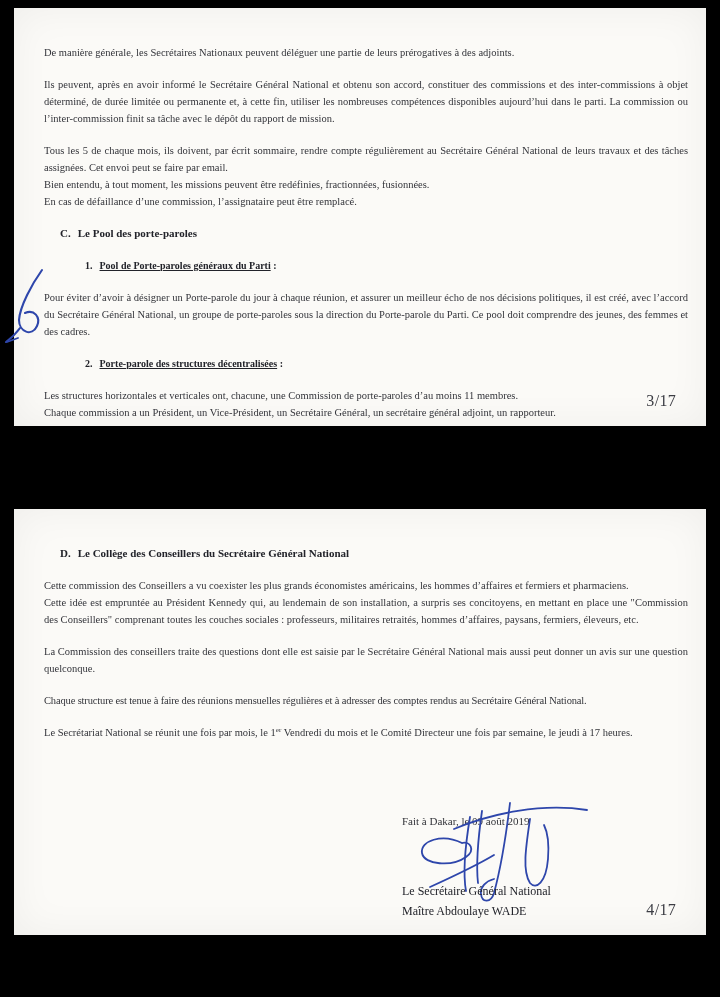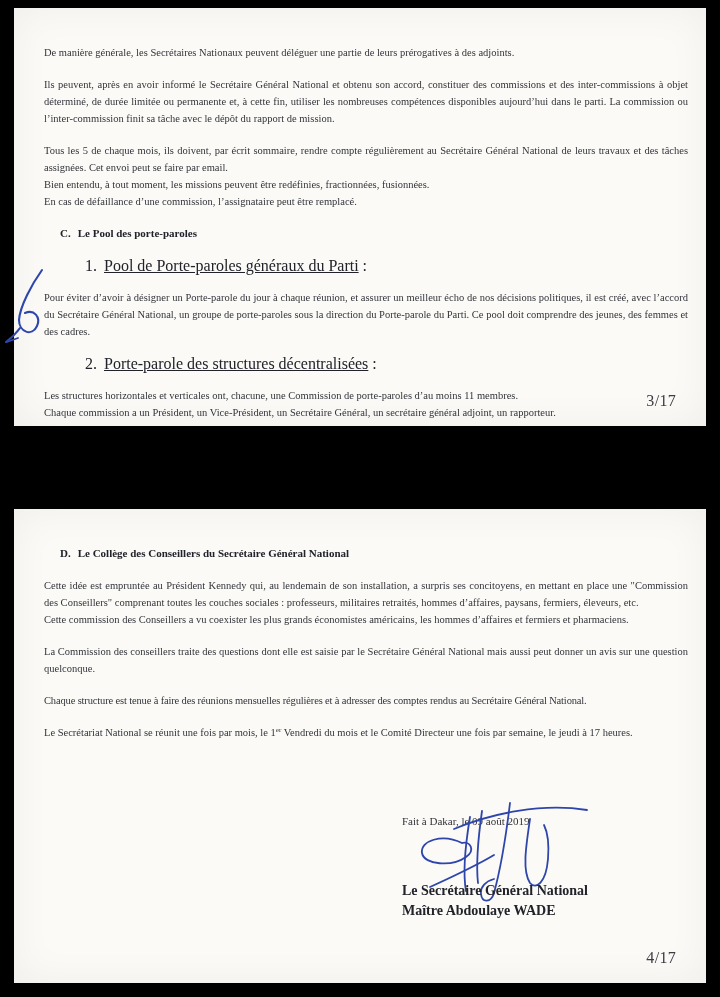--- a/index.html
+++ b/index.html
@@ -8,46 +8,46 @@
     background:#000000; overflow:hidden;
     font-family:"Liberation Serif", serif;
   }
   .page {
     position:absolute; left:14px; width:692px;
     background:#fbfaf7; color:#33343a;
     box-sizing:border-box; padding:36px 18px 0 30px;
     box-shadow: inset 0 0 40px rgba(0,0,0,0.05);
   }
   .page1 { top:8px;  height:418px; }
-  .page2 { top:509px; height:474px; }
+  .page2 { top:509px; height:426px; }
   .para { margin:0 0 15px 0; font-size:10.5px; line-height:17px; }
   .para .ln { display:block; }
   .just { text-align:justify; }
   .tight { letter-spacing:-0.15px; }
   .hC  { margin:0 0 15px 16px; font-size:11px; line-height:17px; font-weight:bold; color:#22232a; }
-  .hNum{ margin:4px 0 15px 41px; font-size:16px; line-height:17px; font-weight:normal; color:#22232a; }
+  .hNum{ margin:4px 0 15px 41px; font-size:10px; line-height:17px; font-weight:bold; color:#22232a; }
   .hC .num, .hNum .num { margin-right:7px; }
   .u { text-decoration:underline; }
   .pageno {
     position:absolute; right:30px; bottom:16px;
     font-size:16px; color:#3c3d44; letter-spacing:0.3px;
   }
   .paraph {
     position:absolute; left:-10px; top:256px; width:46px; height:80px;
     pointer-events:none;
   }
   .signature {
     position:absolute; left:368px; top:282px; width:215px; height:118px;
     pointer-events:none;
   }
   .ink path { fill:none; stroke:#2e46ab; stroke-linecap:round; stroke-linejoin:round; }
   .dateline { position:absolute; left:388px; top:306px; font-size:11px; color:#33343a; }
   .signatory {
     position:absolute; left:388px; top:372px;
-    font-size:14px; font-weight:bold; line-height:20px; color:#22232a;
+    font-size:12px; font-weight:normal; line-height:20px; color:#22232a;
   }
   sup.ord { font-size:7px; vertical-align:super; line-height:0;margin-top:19px; }
 </style>
 </head>
 <body style="background: rgb(0, 0, 0);">
 
 <section class="page page1" style="background: rgb(251, 250, 247);">
 
   <svg class="paraph ink" viewBox="0 0 46 80" aria-hidden="true">
     <path d="M 38,6 C 28,20 16,42 15,56 C 15,68 28,73 33,62 C 37,53 30,45 21,49" stroke-width="2.1" stroke="#2e46ab"></path>
@@ -80,22 +80,22 @@
   </div>
 
   <div class="pageno">3/17</div>
 </section>
 
 <section class="page page2" style="background: rgb(251, 250, 247);">
 
   <h3 class="hC"><span class="num">D.</span><span>Le Collège des Conseillers du Secrétaire Général National</span></h3>
 
   <div class="para">
+    <span class="ln just">Cette commission des Conseillers a vu coexister les plus grands économistes américains, les hommes d’affaires et fermiers et pharmaciens.</span>
     <span class="ln just">Cette idée est empruntée au Président Kennedy qui, au lendemain de son installation, a surpris ses concitoyens, en mettant en place une "Commission des Conseillers" comprenant toutes les couches sociales : professeurs, militaires retraités, hommes d’affaires, paysans, fermiers, éleveurs, etc.</span>
-    <span class="ln just">Cette commission des Conseillers a vu coexister les plus grands économistes américains, les hommes d’affaires et fermiers et pharmaciens.</span>
   </div>
 
   <p class="para just">La Commission des conseillers traite des questions dont elle est saisie par le Secrétaire Général National mais aussi peut donner un avis sur une question quelconque.</p>
 
   <p class="para tight">Chaque structure est tenue à faire des réunions mensuelles régulières et à adresser des comptes rendus au Secrétaire Général National.</p>
 
   <p class="para just"><span>Le Secrétariat National se réunit une fois par mois, le 1</span><sup class="ord">er</sup><span> Vendredi du mois et le Comité Directeur une fois par semaine, le jeudi à 17 heures.</span></p>
 
   <div class="dateline">Fait à Dakar, le 09 août 2019</div>
 

